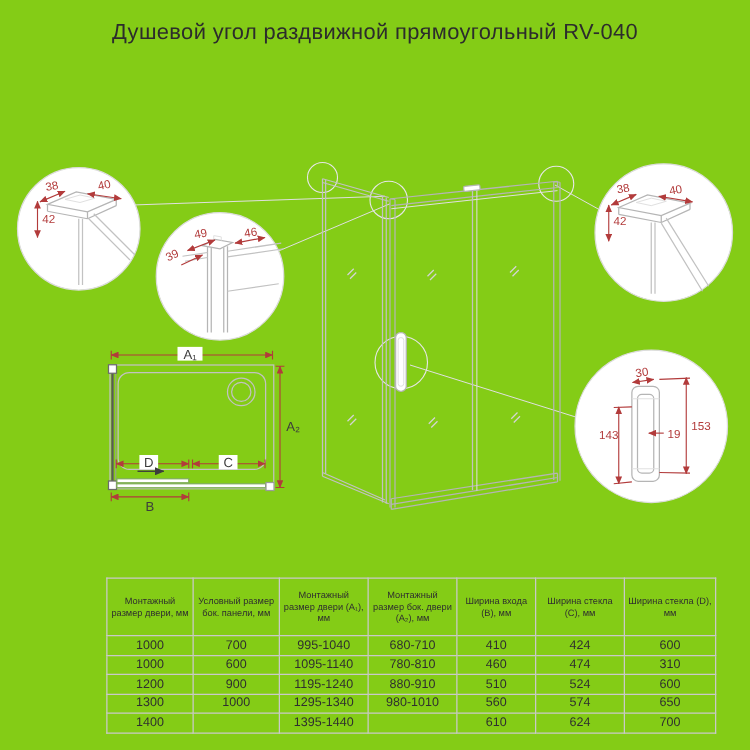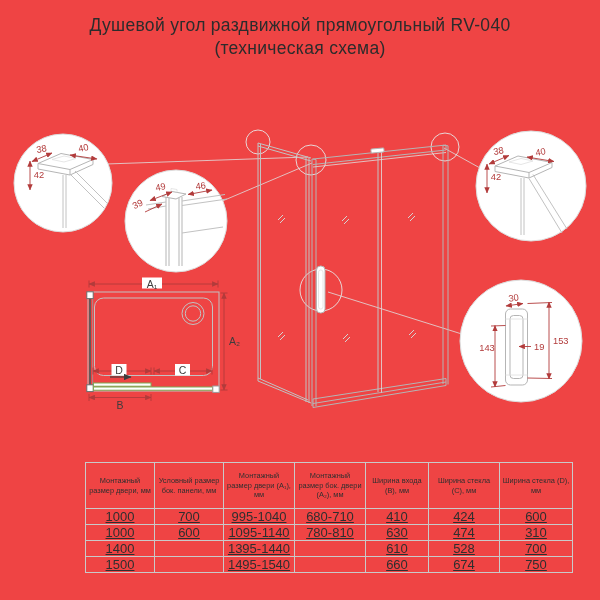--- a/index.html
+++ b/index.html
@@ -1,18 +1,18 @@
 <!DOCTYPE html>
 <html style="--dimension-red: #b23b3b; --glass-green: #7fae57; --line-gray: #c2c2c2;"><head>
 <meta charset="utf-8">
 <style>
   html,body{margin:0;padding:0;}
   body{width:600px;height:600px;background:#fff;overflow:hidden;
        font-family:"Liberation Sans","DejaVu Sans",sans-serif;}
-  .page{position:relative;width:600px;height:600px;background:#ef4444;}
+  .page{position:relative;width:600px;height:600px;background:#84cc16;}
   .title{position:absolute;top:14px;left:0;width:600px;text-align:center;
          color:#2c2c2c;font-size:17.5px;line-height:1.34;letter-spacing:.3px;}
   .drawing{position:absolute;top:85px;left:0;}
   
   .g1{stroke:#c2c2c2;stroke-width:1;fill:none}
   .g2{stroke:#b5b5b5;stroke-width:1;fill:none}
   .g2w{stroke:#b5b5b5;stroke-width:1;fill:#fff}
   .g3{stroke:#e0e0e0;stroke-width:.8;fill:none}
   .spk{stroke:#d4d4d4;stroke-width:1;fill:none}
   .dcirc{stroke:#dcdcdc;stroke-width:1;fill:#fff}
@@ -27,30 +27,29 @@
   .sq{stroke:#6b6b6b;stroke-width:1;fill:#fff}
   .sq2{stroke:#9b9b9b;stroke-width:1;fill:#fff}
   .blk{stroke:#3c3c3c;stroke-width:1.1;fill:none}
   
   .spec-table{position:absolute;top:462px;left:85px;width:452px;
               border-collapse:collapse;table-layout:fixed;}
   .spec-table th,.spec-table td{border:1px solid #c9c9c9;text-align:center;
               vertical-align:middle;color:#2f2f2f;}
   .spec-table th{font-weight:normal;font-size:7.4px;line-height:1.3;
               height:43px;padding:1px 2px;}
-  .spec-table td{font-size:13px;height:14.5px;padding:0 1px;text-decoration:underline;}
+  .spec-table td{font-size:10px;height:14.5px;padding:0 1px;}
 </style>
 </head>
 <body>
 
 <div class="page">
 
   <div class="title">
     <div>Душевой угол раздвижной прямоугольный RV-040</div>
-    <div>(техническая схема)</div>
   </div>
 
   <svg class="drawing" width="600" height="380" viewBox="0 85 600 380">
     <defs>
       <marker id="rae" markerWidth="7" markerHeight="6" refX="6.5" refY="3" orient="auto">
         <path d="M0,0 L7,3 L0,6 Z" fill="#b23b3b"></path>
       </marker>
       <marker id="ras" markerWidth="7" markerHeight="6" refX="0.5" refY="3" orient="auto">
         <path d="M7,0 L0,3 L7,6 Z" fill="#b23b3b"></path>
       </marker>
@@ -233,38 +232,47 @@
           <td>680-710</td>
           <td>410</td>
           <td>424</td>
           <td>600</td>
         </tr>
         <tr>
           <td>1000</td>
           <td>600</td>
           <td>1095-1140</td>
           <td>780-810</td>
-          <td>630</td>
+          <td>460</td>
           <td>474</td>
           <td>310</td>
+        </tr>
+        <tr>
+          <td>1200</td>
+          <td>900</td>
+          <td>1195-1240</td>
+          <td>880-910</td>
+          <td>510</td>
+          <td>524</td>
+          <td>600</td>
+        </tr>
+        <tr>
+          <td>1300</td>
+          <td>1000</td>
+          <td>1295-1340</td>
+          <td>980-1010</td>
+          <td>560</td>
+          <td>574</td>
+          <td>650</td>
         </tr>
         <tr>
           <td>1400</td>
           <td></td>
           <td>1395-1440</td>
           <td></td>
           <td>610</td>
-          <td>528</td>
+          <td>624</td>
           <td>700</td>
-        </tr>
-        <tr>
-          <td>1500</td>
-          <td></td>
-          <td>1495-1540</td>
-          <td></td>
-          <td>660</td>
-          <td>674</td>
-          <td>750</td>
         </tr>
       </tbody>
   </table>
 
 </div>
 
 </body></html>

